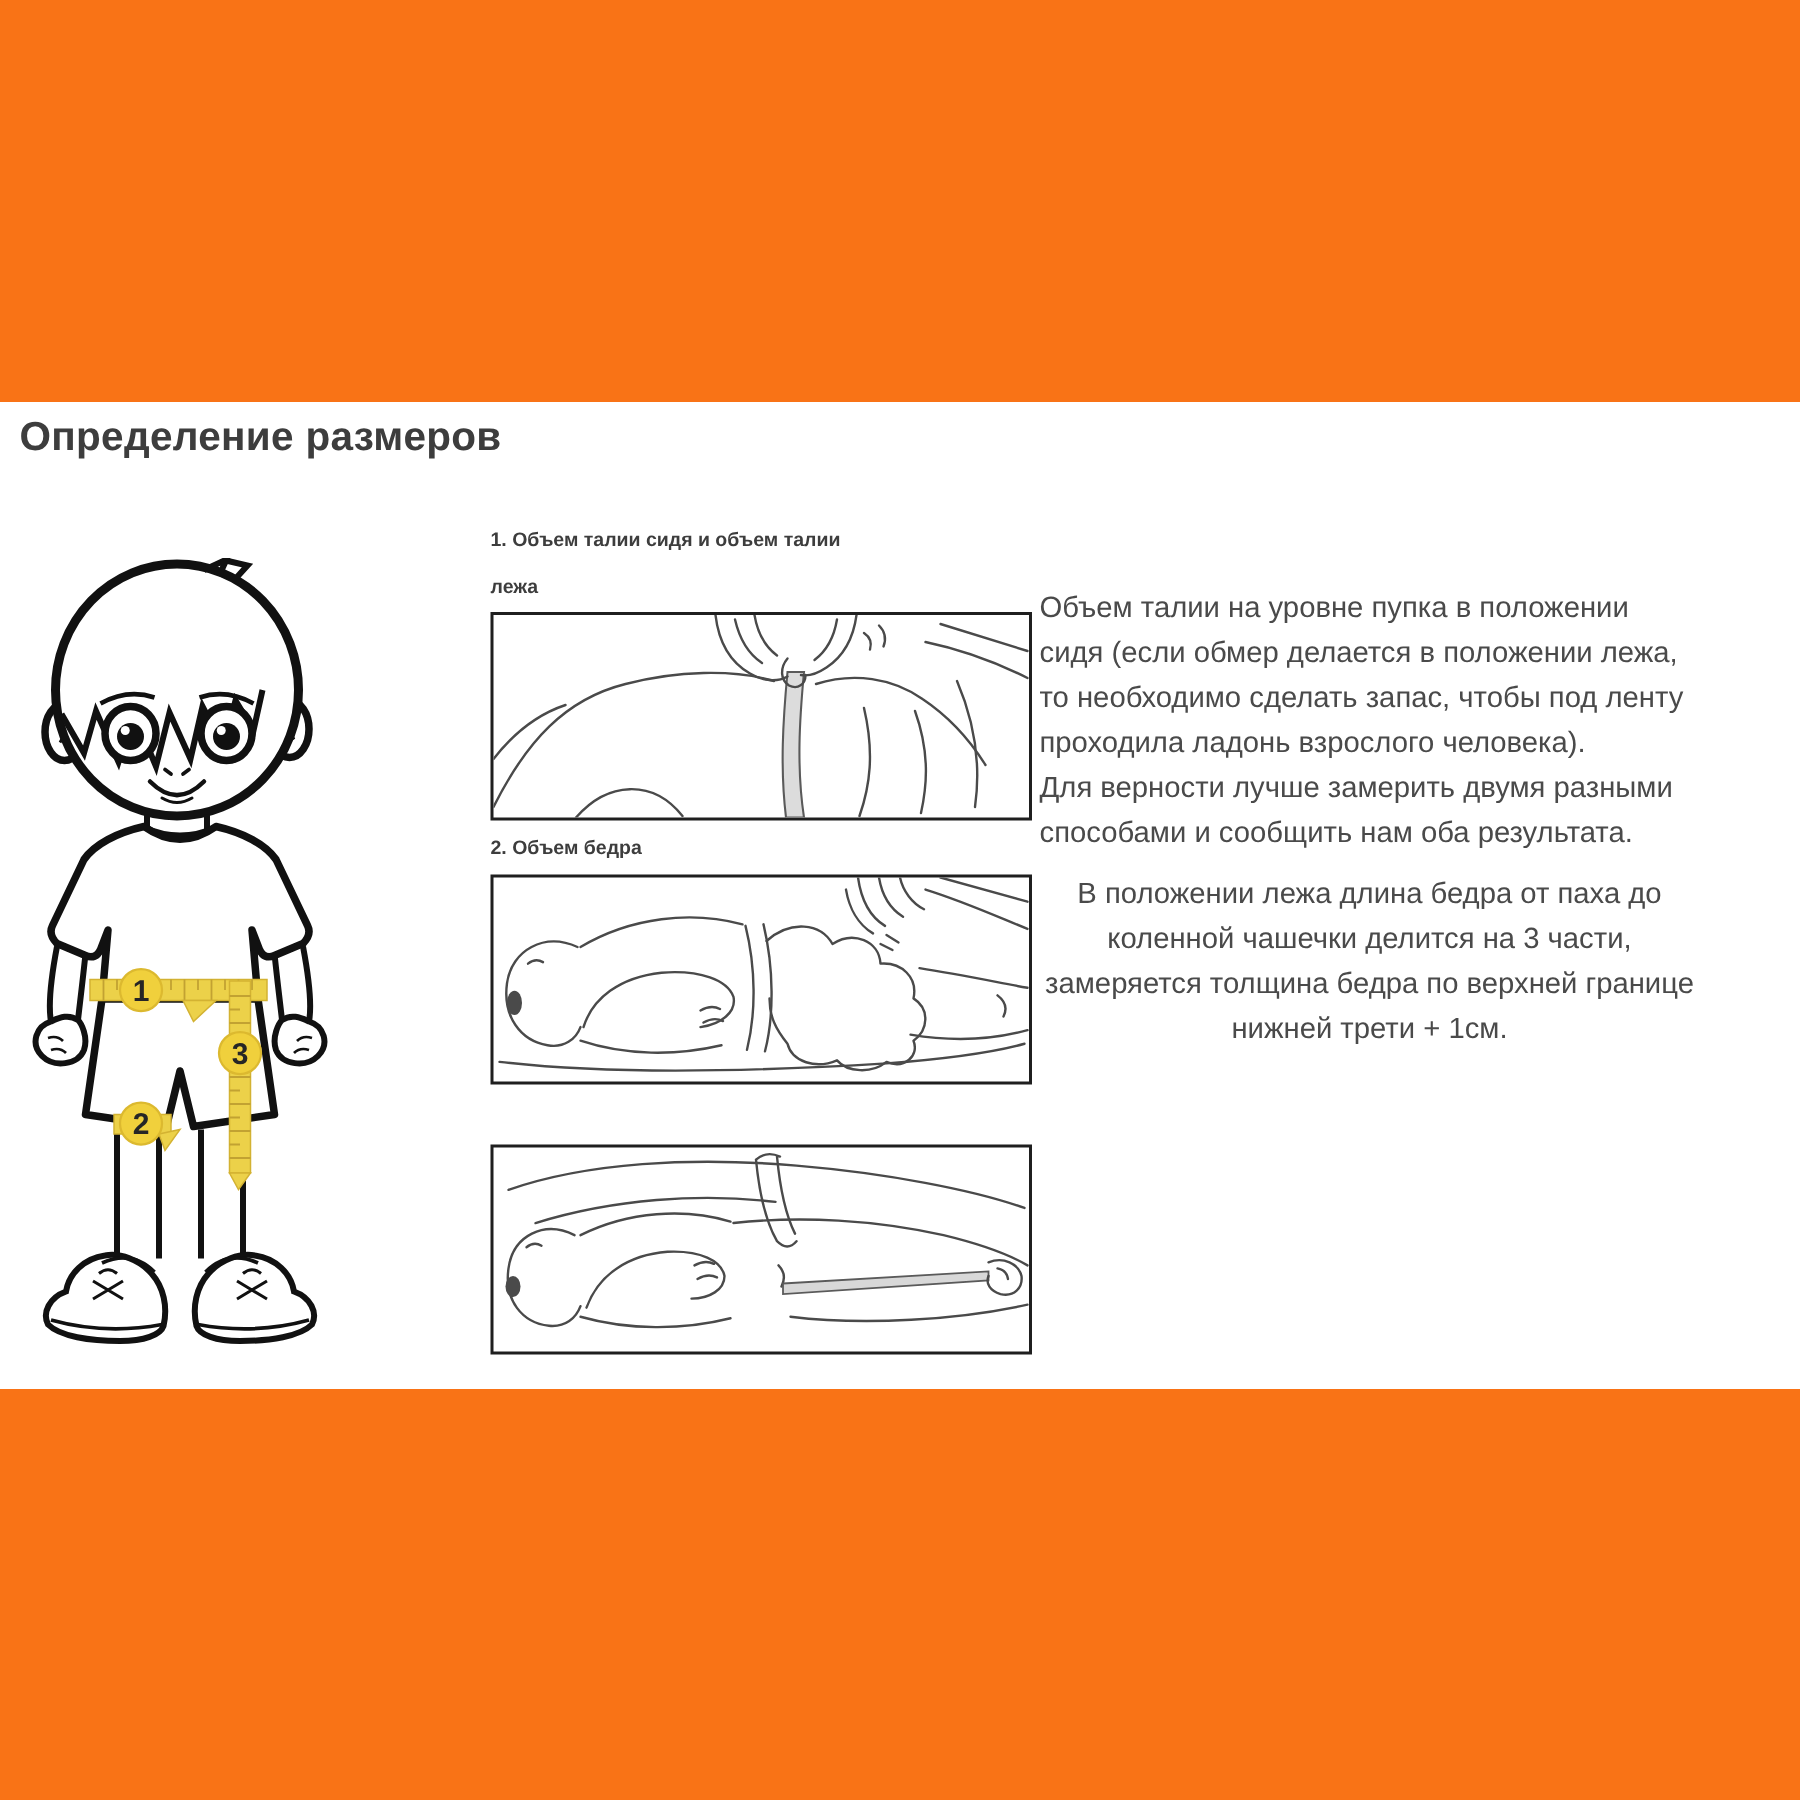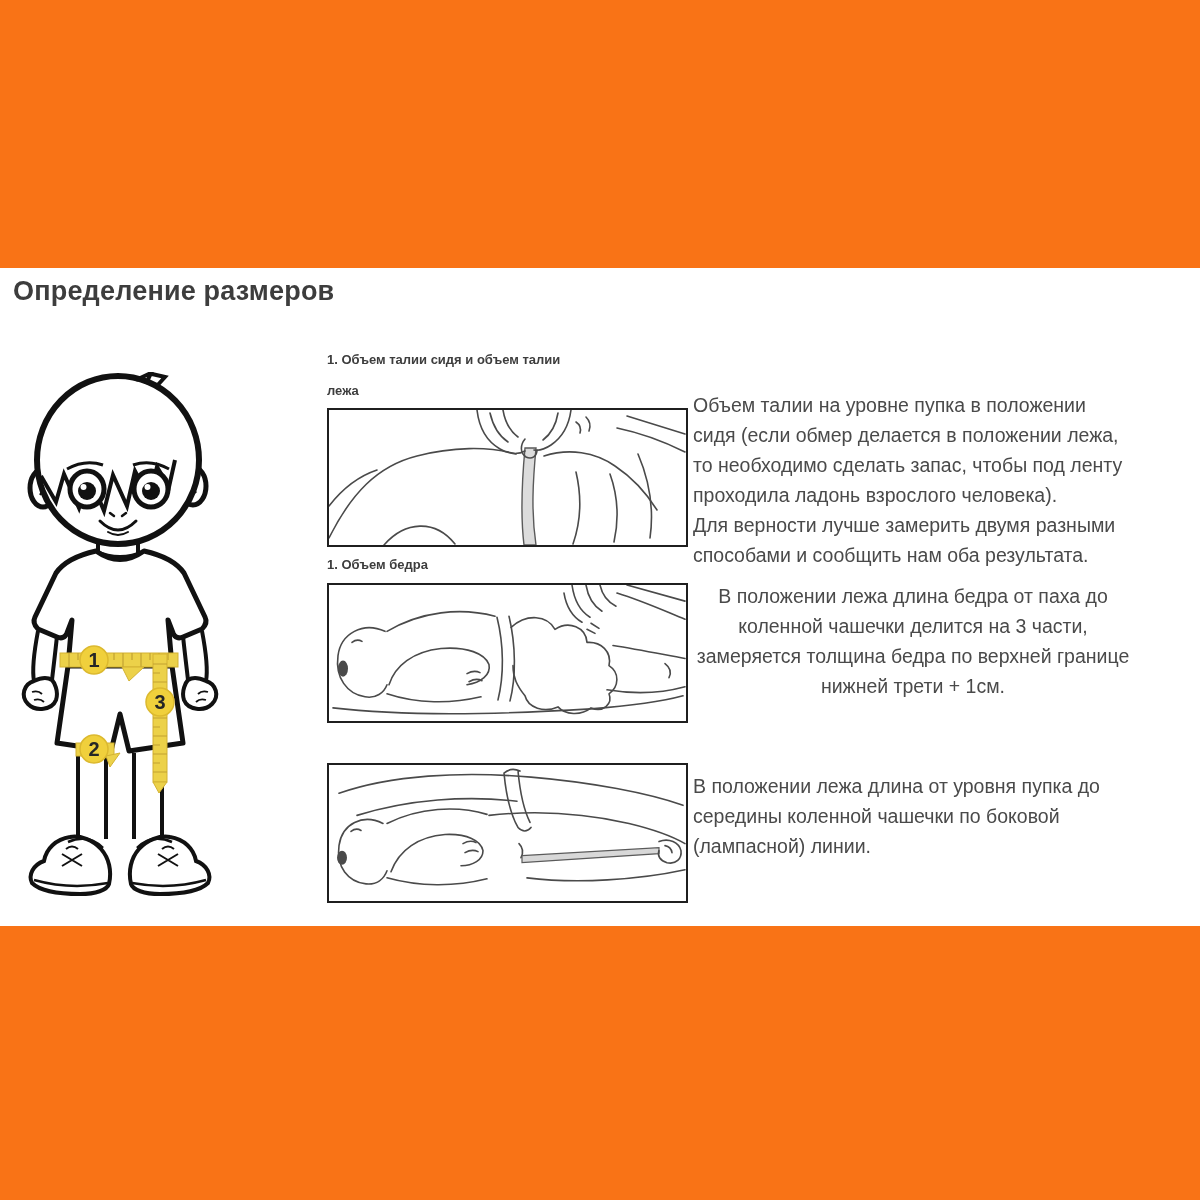--- a/index.html
+++ b/index.html
@@ -168,21 +168,21 @@
       </g>
     </svg>
   </div>
   <div class="sec-body t-1">Объем талии на уровне пупка в положении
 сидя (если обмер делается в положении лежа,
 то необходимо сделать запас, чтобы под ленту
 проходила ладонь взрослого человека).
 Для верности лучше замерить двумя разными
 способами и сообщить нам оба результата.</div>
 
-  <div class="sec-heading h-2">1. Объем бедра</div>
+  <div class="sec-heading h-2">2. Объем бедра</div>
   <div class="illus-box b-2">
     <svg viewBox="0 0 357 135" preserveAspectRatio="none">
       <g stroke="#4a4a4a" stroke-width="1.6" fill="none" stroke-linecap="round" stroke-linejoin="round">
         <path d="M 4,122 C 80,131 180,128 262,123 C 302,120 332,116 354,110"></path>
         <path d="M 56,46 C 34,36 12,48 9,70 C 6,92 18,108 36,111 C 47,113 55,107 58,99"></path>
         <path d="M 23,57 Q 28,53 33,56"></path>
         <path d="M 58,46 C 92,26 132,22 166,31"></path>
         <path d="M 60,99 C 66,80 84,66 112,63 C 138,61 156,68 160,79 C 162,89 152,97 138,99"></path>
         <path d="M 138,88 Q 145,84 151,87 M 140,96 Q 147,92 153,95"></path>
         <path d="M 58,108 C 88,118 122,118 152,111"></path>
@@ -221,16 +221,13 @@
         <path d="M 190,78 Q 196,84 192,92"></path>
       </g>
       <path d="M 193,90 L 330,82 L 330,88 L 193,97 Z" fill="#d8d8d8" stroke="#5a5a5a" stroke-width="1.2"></path>
       <g stroke="#4a4a4a" stroke-width="1.6" fill="none" stroke-linecap="round" stroke-linejoin="round">
         <path d="M 330,76 C 340,72 350,77 352,85 C 353,93 347,99 338,97 C 331,95 328,90 330,85"></path>
         <path d="M 336,80 Q 342,81 343,87"></path>
       </g>
       <ellipse cx="13" cy="92" rx="5" ry="7" fill="#4a4a4a"></ellipse>
     </svg>
   </div>
-  <div class="sec-body t-3">В положении лежа длина от уровня пупка до
-середины коленной чашечки по боковой
-(лампасной) линии.</div>
 </div>
 
 </body></html>

